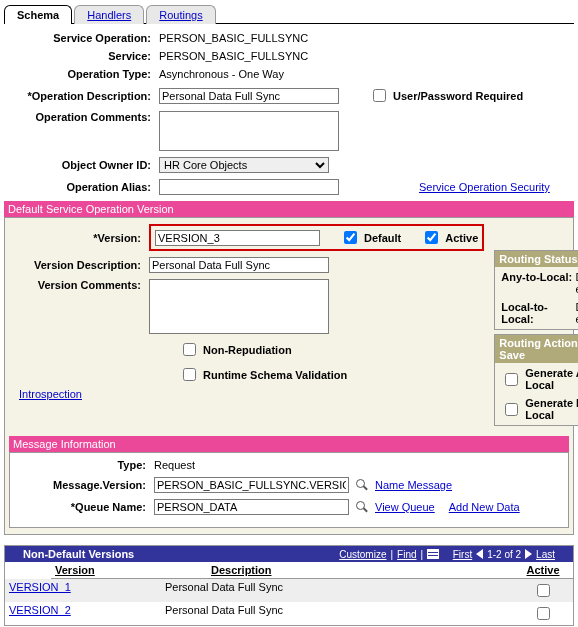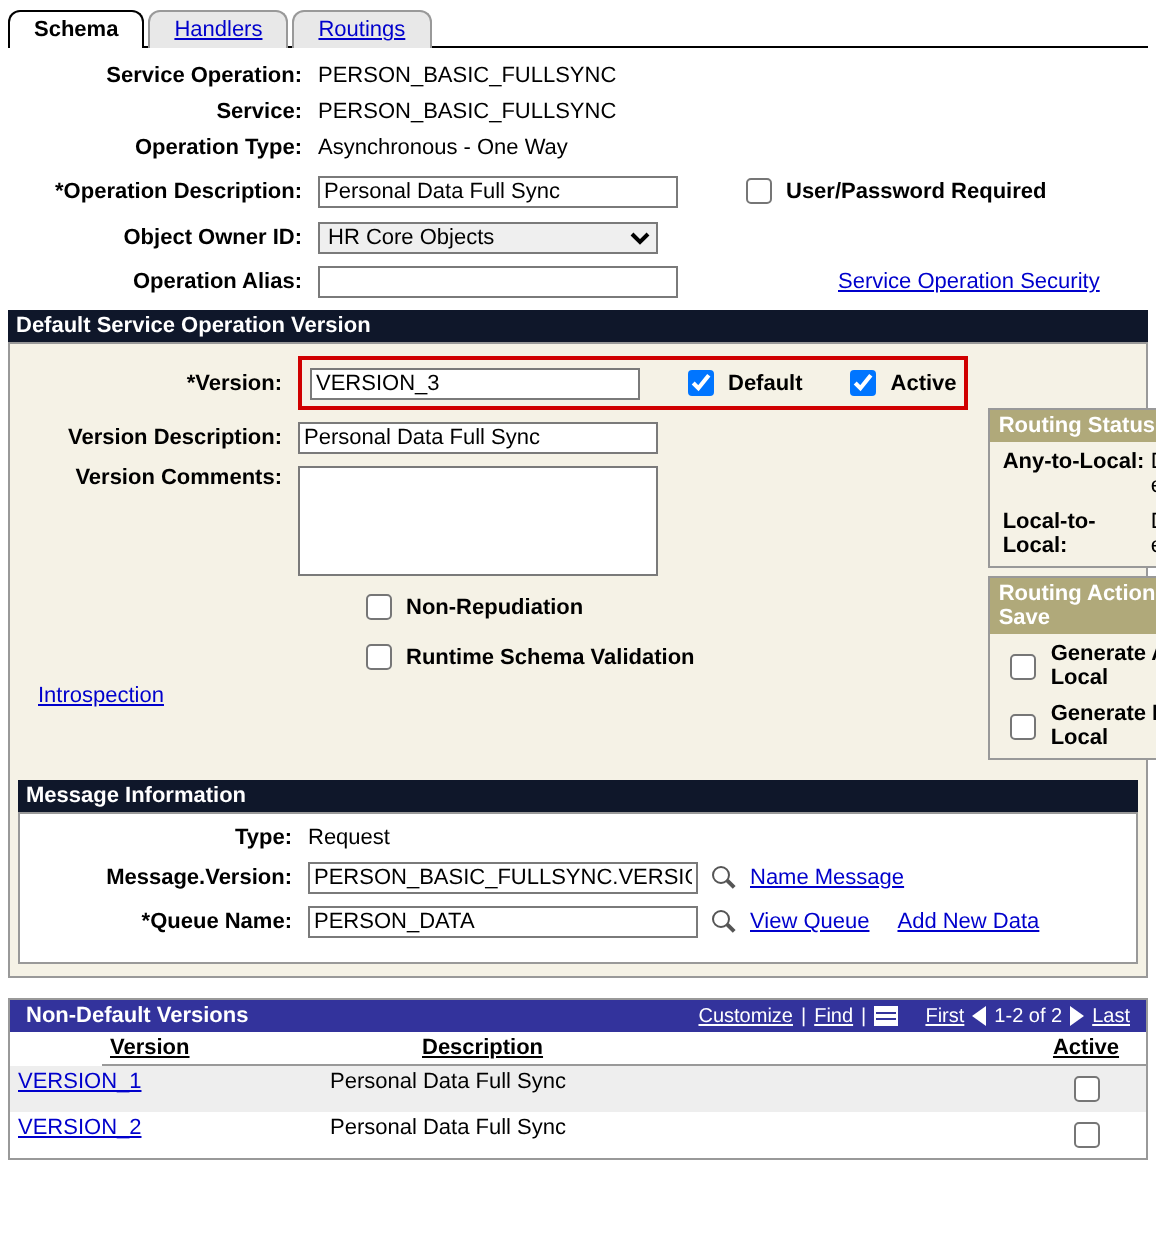--- a/index.html
+++ b/index.html
@@ -9,27 +9,27 @@
   .tab { padding: 3px 12px; border: 1px solid #999; border-bottom: none; border-radius: 6px 6px 0 0; margin-right: 2px; background: #e8e8e8; position: relative; top: 1px; }
   .tab.active { background: #fff; font-weight: bold; border-color: #000; }
   .tab a { text-decoration: underline; color: #0000cc; }
   .tab.active span { text-decoration: none; color: #000; }
   .form-row { display: flex; align-items: center; margin-bottom: 6px; }
   .form-label { width: 155px; text-align: right; padding-right: 8px; font-weight: bold; font-size: 11px; }
   .form-value { font-size: 11px; }
   input[type=text] { font-size: 11px; padding: 1px 2px; border: 1px solid #7a7a7a; }
   textarea { font-size: 11px; border: 1px solid #7a7a7a; resize: none; overflow-y: scroll; }
   select { font-size: 11px; border: 1px solid #7a7a7a; }
-  .section-header { background: #0f172a; color: #fff; font-weight: bold; padding: 2px 4px; font-size: 11px; }
+  .section-header { background: #ec4899; color: #fff; font-weight: normal; padding: 2px 4px; font-size: 11px; }
   .sub-header { background: #b0a97a; color: #fff; font-weight: bold; padding: 2px 4px; font-size: 11px; }
   .right-panel { border: 1px solid #999; background: #f5f2e6; padding: 4px 6px; margin-bottom: 4px; }
   .checkbox-row { display: flex; align-items: center; gap: 4px; }
   .highlight-row { display:flex; align-items:center; }
   .highlight-box { border: 2px solid #d00000; padding: 2px 4px; display: flex; align-items: center; gap: 20px; }
-  .grid-header { display:flex; background:#33339c; color:#fff; font-weight:bold; padding:2px 8px; align-items:center; justify-content:space-between;gap:16px; }
+  .grid-header { display:flex; background:#33339c; color:#fff; font-weight:bold; padding:2px 18px; align-items:center; justify-content:space-between;gap:16px; }
   .grid-nav { display:flex; align-items:center; gap:4px; font-weight:normal; font-size:10px; color:#fff; }
   .grid-nav a { color:#fff; }
   .grid-cols { display:flex; border-bottom:1px solid #999; font-weight:bold; text-decoration:underline; padding:2px 0;margin-left:46px; }
   .grid-row { display:flex; padding:2px 0; }
   .col1 { width:160px; padding-left:4px; }
   .col2 { flex:1; }
   .col3 { width:60px; text-align:center; }
   .icon-search { display:inline-block; width:14px; height:14px; vertical-align:middle; position:relative; }
   .icon-search::before { content:""; position:absolute; width:7px; height:7px; border:1.5px solid #555; border-radius:50%; left:1px; top:1px; }
   .icon-search::after { content:""; position:absolute; width:5px; height:1.5px; background:#555; transform:rotate(45deg); left:8px; top:9px; }
@@ -60,20 +60,24 @@
     <div class="form-value">Asynchronous - One Way</div>
   </div>
   <div class="form-row">
     <div class="form-label">*Operation Description:</div>
     <input type="text" style="width: 180px;" value="Personal Data Full Sync">
     <div style="margin-left:30px" class="checkbox-row">
       <input type="checkbox" style="">
       <span style="font-weight:bold">User/Password Required</span>
     </div>
   </div>
+  <div class="form-row" style="align-items:flex-start">
+    <div class="form-label">Operation Comments:</div>
+    <textarea style="width: 180px; height: 40px;"></textarea>
+  </div>
   <div class="form-row">
     <div class="form-label">Object Owner ID:</div>
     <select style="width:170px"><option>HR Core Objects</option></select>
   </div>
   <div class="form-row">
     <div class="form-label">Operation Alias:</div>
     <input type="text" style="width: 180px;" value="">
     <div style="margin-left:80px"><a>Service Operation Security</a></div>
   </div>
 </div>

